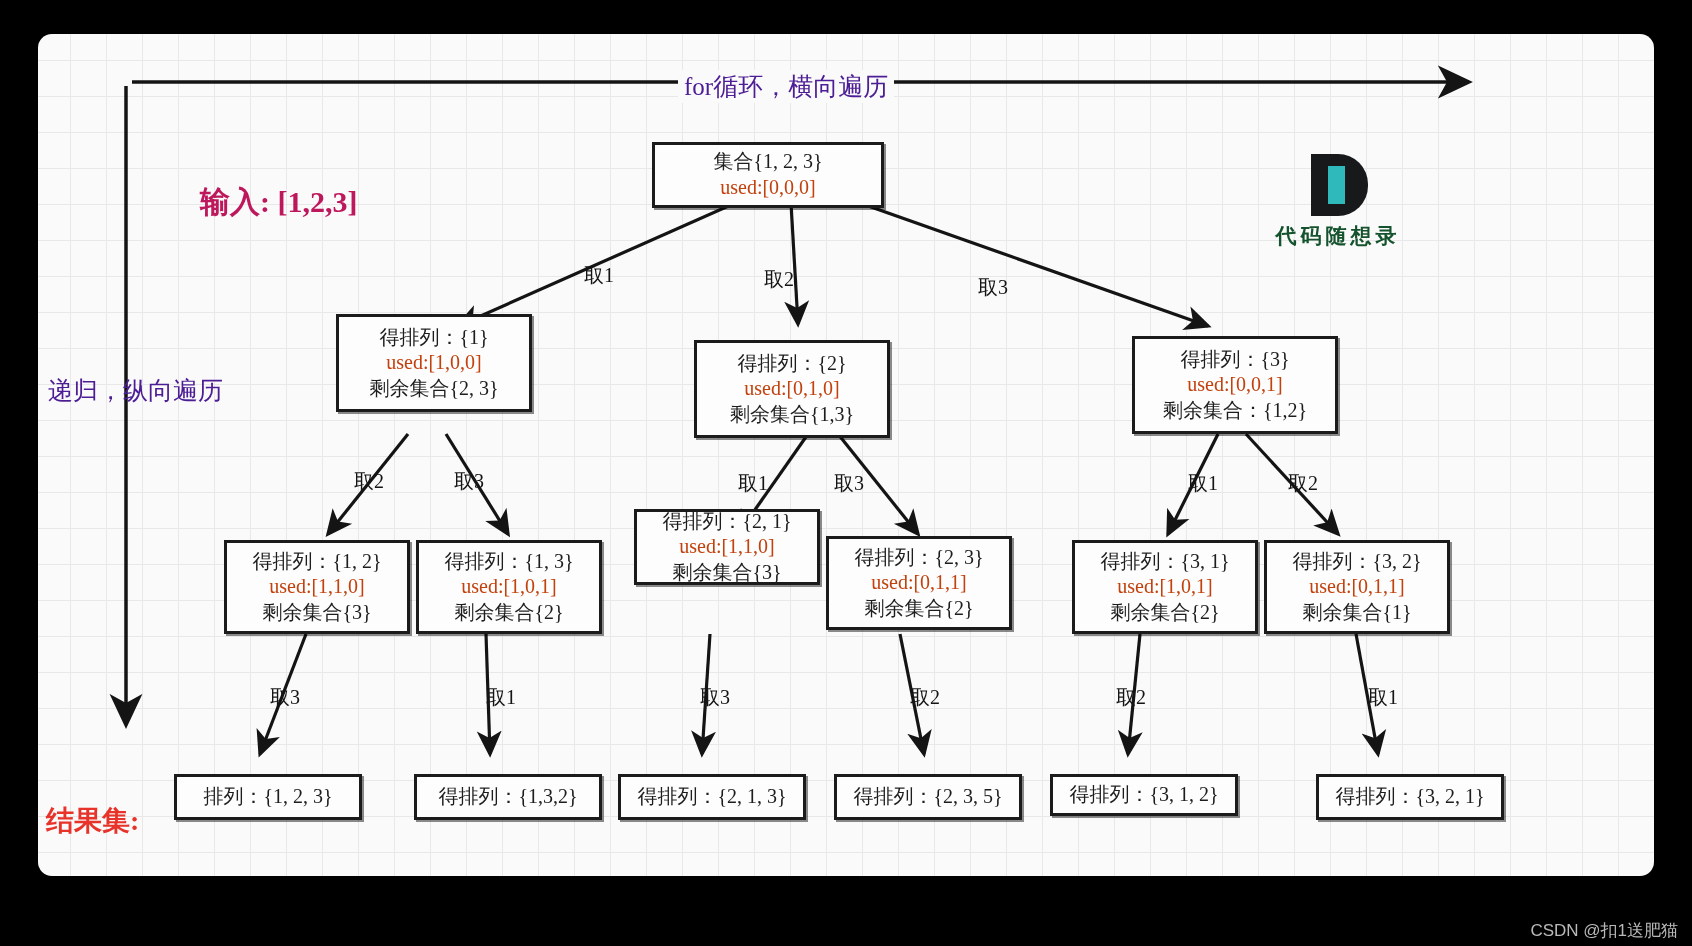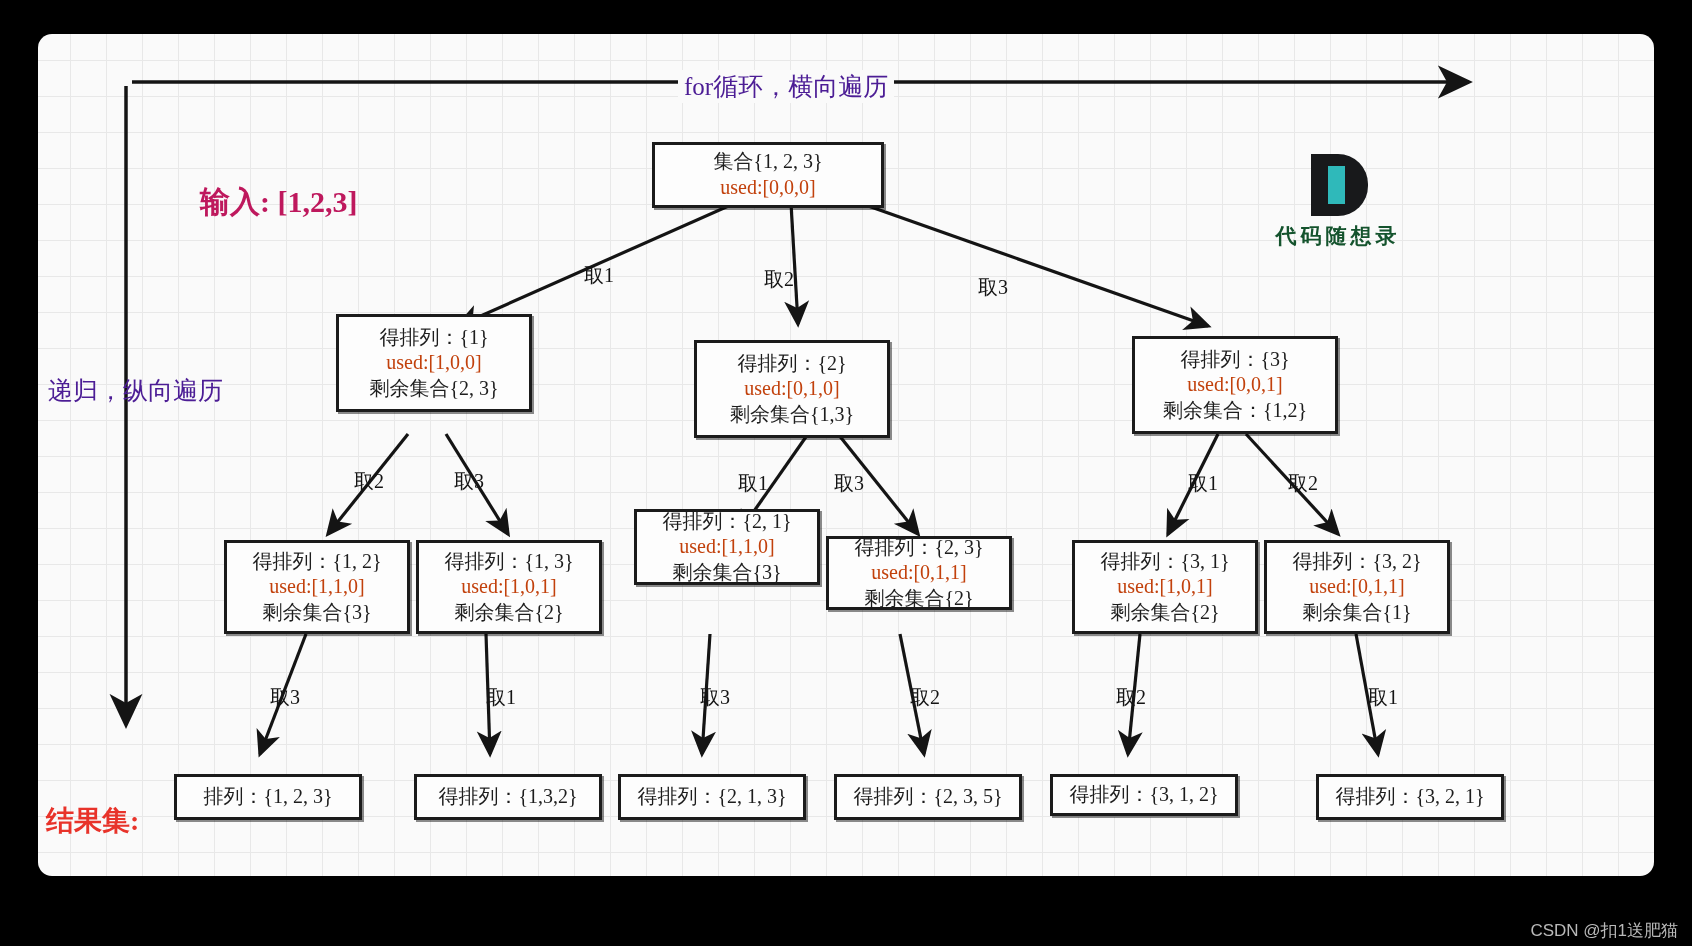--- a/index.html
+++ b/index.html
@@ -158,21 +158,21 @@
   <div class="node" style="left:378px;top:506px;width:186px;height:94px;">
     <div>得排列：{1, 3}</div>
     <div class="used">used:[1,0,1]</div>
     <div>剩余集合{2}</div>
   </div>
   <div class="node" style="left:596px;top:475px;width:186px;height:76px;">
     <div>得排列：{2, 1}</div>
     <div class="used">used:[1,1,0]</div>
     <div>剩余集合{3}</div>
   </div>
-  <div class="node" style="left:788px;top:502px;width:186px;height:74px;">
+  <div class="node" style="left:788px;top:502px;width:186px;height:94px;">
     <div>得排列：{2, 3}</div>
     <div class="used">used:[0,1,1]</div>
     <div>剩余集合{2}</div>
   </div>
   <div class="node" style="left:1034px;top:506px;width:186px;height:94px;">
     <div>得排列：{3, 1}</div>
     <div class="used">used:[1,0,1]</div>
     <div>剩余集合{2}</div>
   </div>
   <div class="node" style="left:1226px;top:506px;width:186px;height:94px;">

